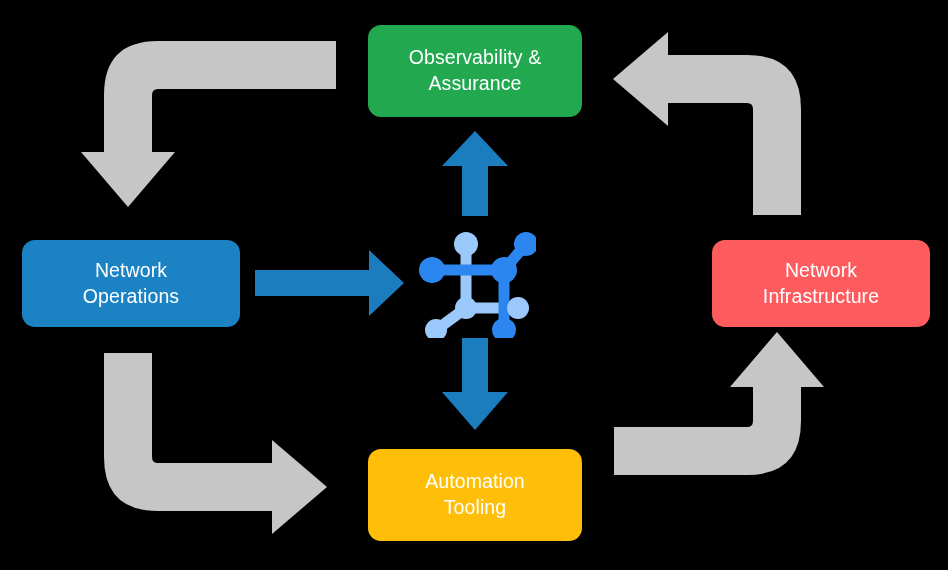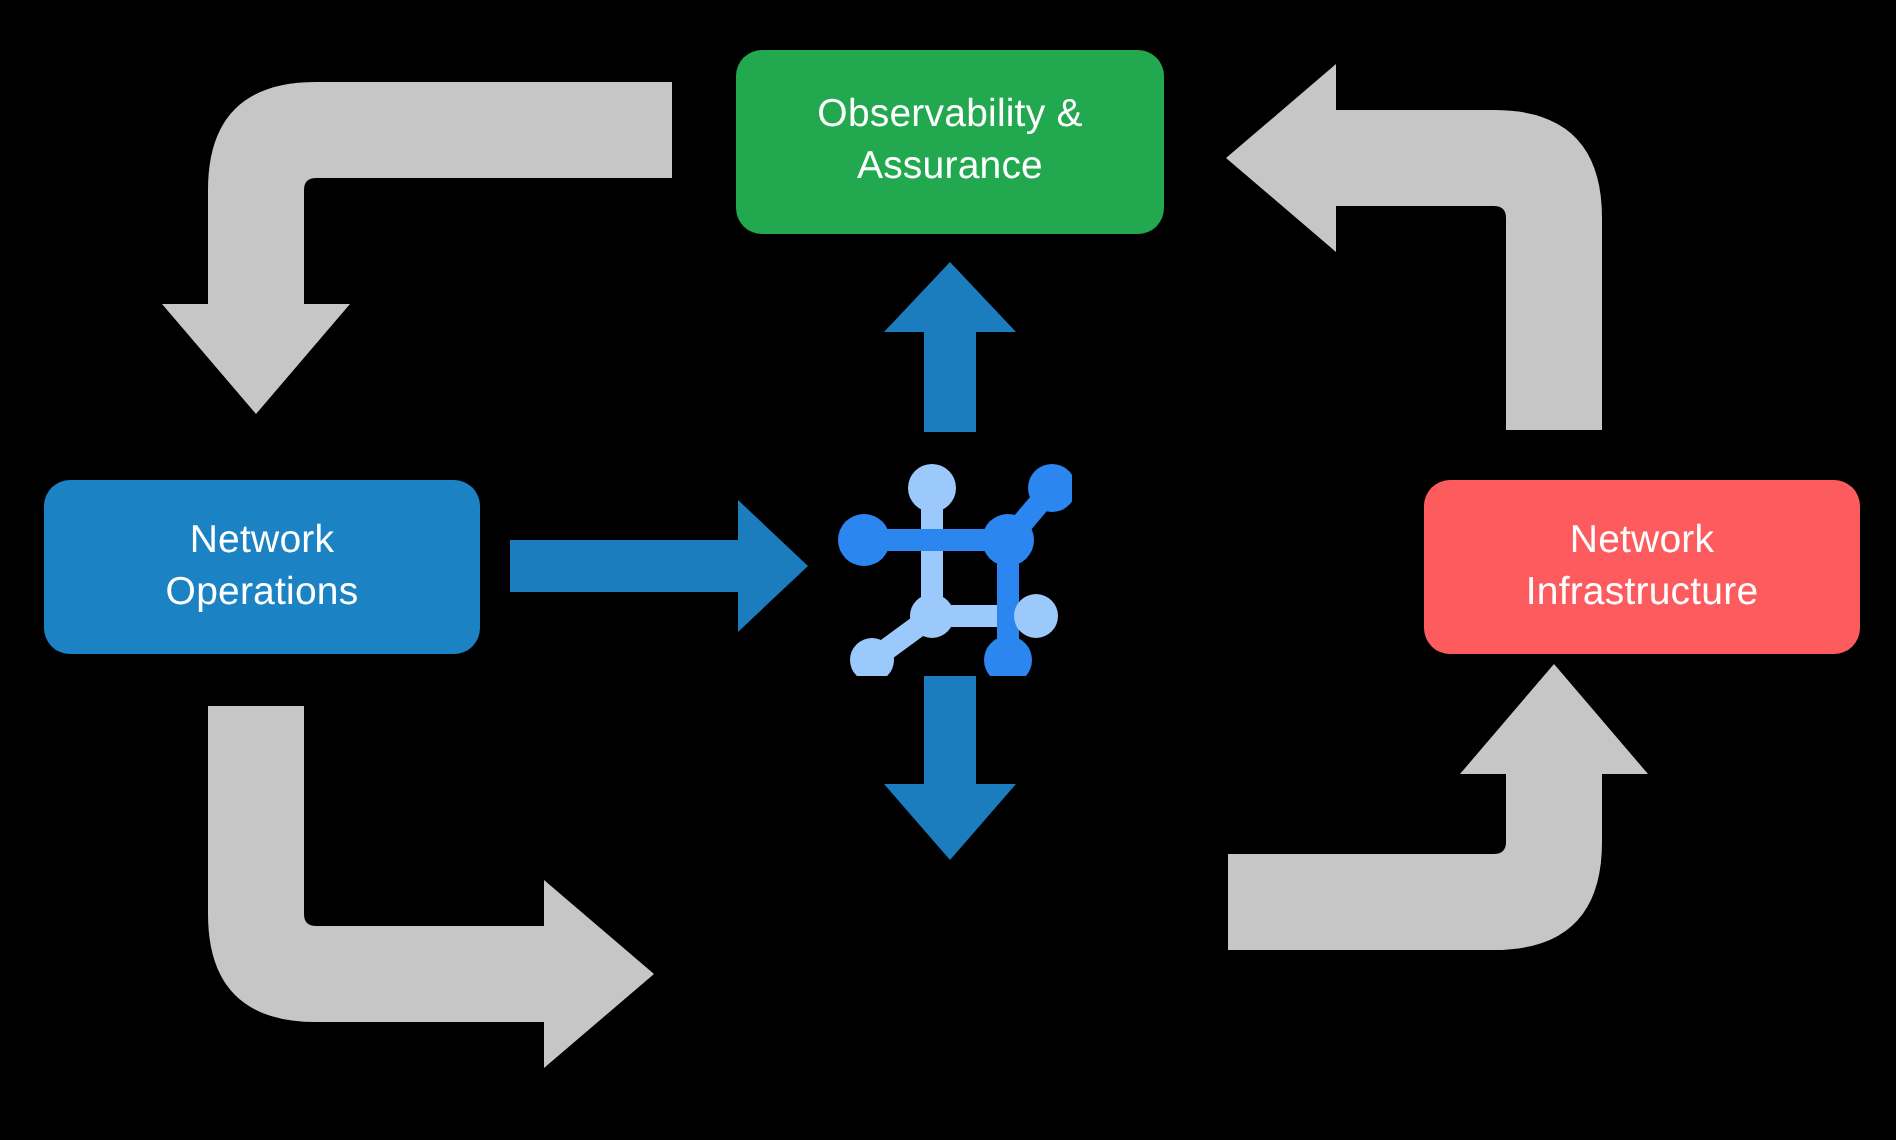--- a/index.html
+++ b/index.html
@@ -203,14 +203,18 @@
   <div class="node-box" id="box-network-operations" style="background: rgb(27, 130, 196);">
     <span>Network
 Operations</span>
   </div>
 
   <div class="node-box" id="box-network-infrastructure" style="background: rgb(253, 91, 94);">
     <span>Network
 Infrastructure</span>
   </div>
 
+  <div class="node-box" id="box-automation-tooling" style="background: rgb(255, 191, 9);">
+    <span>Automation
+Tooling</span>
+  </div>
 
 </div>
 
 </body></html>

